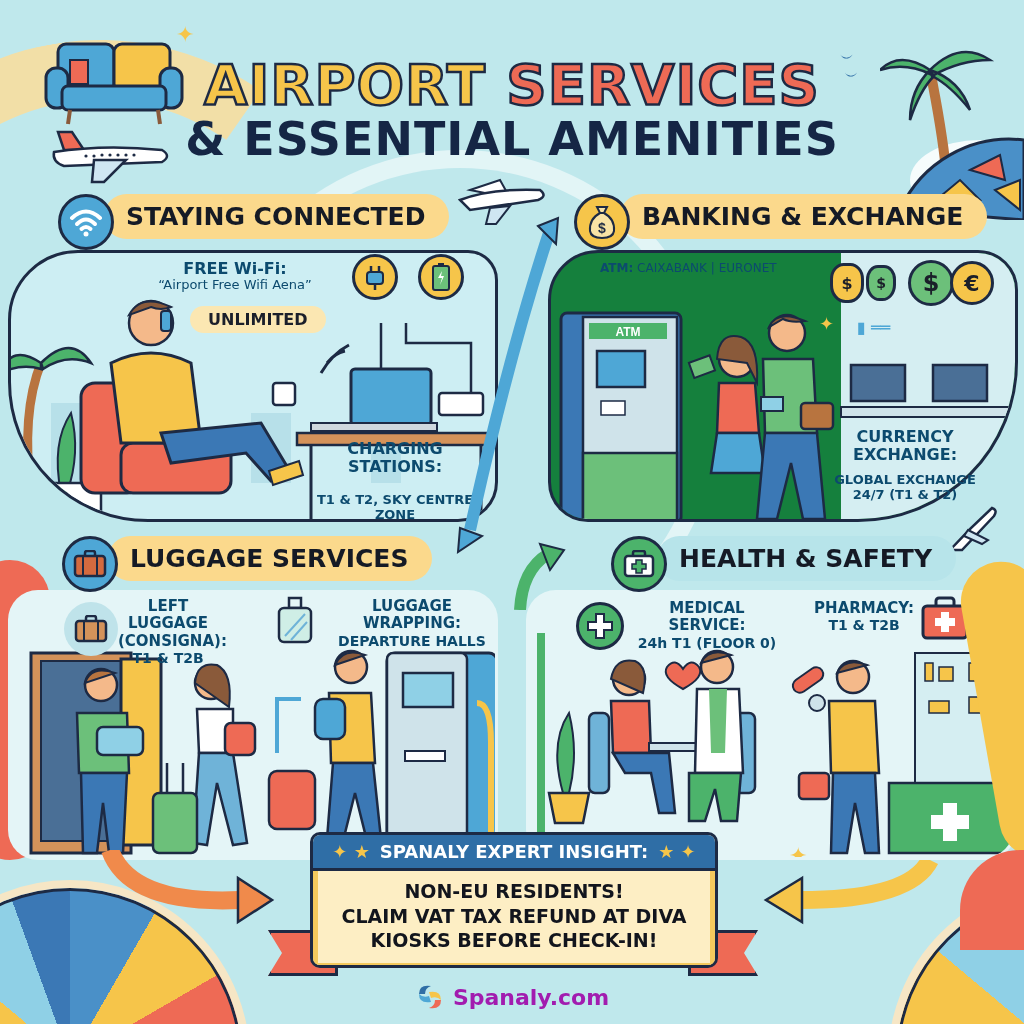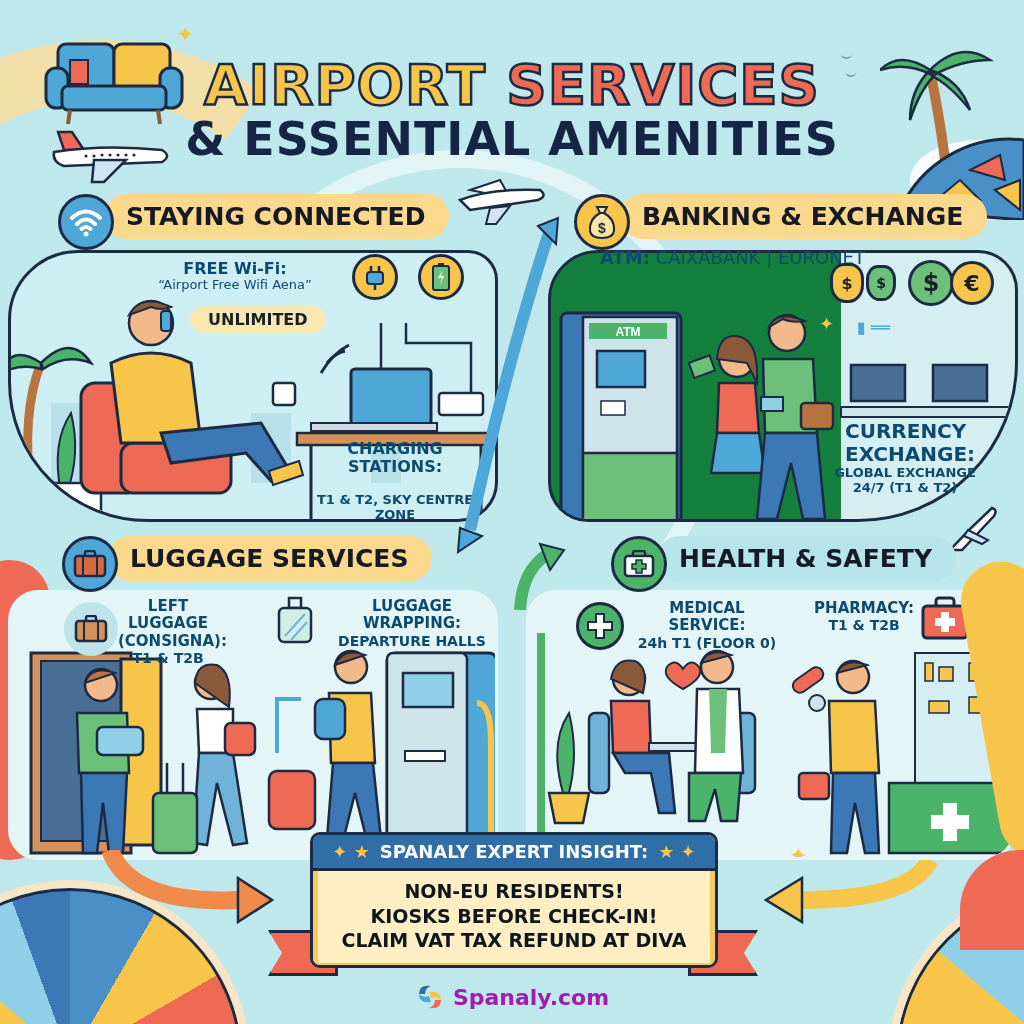--- a/index.html
+++ b/index.html
@@ -250,32 +250,32 @@
 <div class="sec-header" style="left:574px;top:194px">
   <div class="sec-icon" style="background:#f6c54a">
     <svg width="30" height="34" viewBox="0 0 30 34">
         <path d="M10 2 L20 2 L17 8 L13 8Z" fill="#f9e3a5" stroke="#1d2a44" stroke-width="2"></path>
         <path d="M13 8 Q2 14 3 26 Q4 33 15 33 Q26 33 27 26 Q28 14 17 8Z" fill="#f9e3a5" stroke="#1d2a44" stroke-width="2"></path>
         <text x="15" y="28" text-anchor="middle" font-family="Liberation Sans, sans-serif" font-weight="700" font-size="14" fill="#1d2a44">$</text>
       </svg>
   </div>
   <div class="sec-pill pill-yellow">BANKING &amp; EXCHANGE</div>
 </div>
-<div class="label" style="left:600px;top:248px;font-size:18px;font-weight:500">
+<div class="label" style="left:600px;top:262px;font-size:12px;font-weight:500">
   <span class="big">ATM:</span>
   <span>CAIXABANK | EURONET</span>
 </div>
 <div class="abs" style="left:830px;top:260px;display:flex;gap:2px;align-items:center">
   <div class="circle-ico" style="position:relative;width:34px;height:40px;border-radius:40% 40% 45% 45%;background:#f6c54a;font-weight:900;font-size:16px">$</div>
   <div class="circle-ico" style="position:relative;width:30px;height:36px;border-radius:40% 40% 45% 45%;background:#6cc07a;font-weight:900;font-size:14px">$</div>
   <div class="circle-ico" style="position:relative;width:46px;height:46px;background:#6cc07a;font-weight:900;font-size:24px;margin-left:10px">$</div>
   <div class="circle-ico" style="position:relative;width:44px;height:44px;background:#f6c54a;font-weight:900;font-size:22px;margin-left:-6px">€</div>
 </div>
 <div class="label" style="left:820px;top:420px;width:170px;font-size:14px">
-  <div class="big" style="font-size:20px;width:120px;margin:0 auto">CURRENCY EXCHANGE:</div>
+  <div class="big" style="font-size:16px;width:120px;margin:8px auto">CURRENCY EXCHANGE:</div>
   <div style="font-size:13px">GLOBAL EXCHANGE</div>
   <div style="font-size:13px">24/7 (T1 &amp; T2)</div>
 </div>
 
 <svg class="abs" style="left:430px;top:170px" width="140" height="440" viewBox="0 0 140 440">
   <path d="M40 20 L70 10 L80 28 Z" fill="#fff" stroke="#1d2a44" stroke-width="2"></path>
   <path d="M30 30 Q60 18 110 20 Q118 26 108 30 L40 40Z" fill="#fff" stroke="#1d2a44" stroke-width="2.5"></path>
   <path d="M60 38 L80 36 L66 54 L56 54Z" fill="#cfe6f2" stroke="#1d2a44" stroke-width="2"></path>
   <path d="M120 60 Q80 180 40 360" stroke="#4ea7d6" stroke-width="12" fill="none"></path>
   <path d="M108 56 L128 48 L126 74 Z" fill="#4ea7d6" stroke="#1d2a44" stroke-width="2"></path>
@@ -459,22 +459,22 @@
 <div class="ribbon" style="left:688px;top:930px;clip-path:polygon(0 0,100% 0,80% 50%,100% 100%,0 100%)"></div>
 
 <div class="insight">
   <div class="insight-head">
     <span class="star">✦ ★</span>
     <span>SPANALY EXPERT INSIGHT:</span>
     <span class="star">★ ✦</span>
   </div>
   <div class="insight-body">
     <div>NON-EU RESIDENTS!</div>
+    <div>CLAIM VAT TAX REFUND AT DIVA</div>
     <div>KIOSKS BEFORE CHECK-IN!</div>
-    <div>CLAIM VAT TAX REFUND AT DIVA</div>
   </div>
 </div>
 
 <div class="footer">
   <svg width="30" height="30" viewBox="0 0 30 30">
     <path d="M4 12 Q4 2 16 4 Q10 6 10 12Z" fill="#2f6ea6"></path>
     <path d="M14 10 Q26 8 26 18 Q22 14 16 16Z" fill="#f6c54a"></path>
     <path d="M26 18 Q26 28 14 26 Q20 24 20 18Z" fill="#ee6a55"></path>
     <path d="M16 20 Q4 22 4 12 Q8 16 14 14Z" fill="#4ea7d6"></path>
   </svg>

